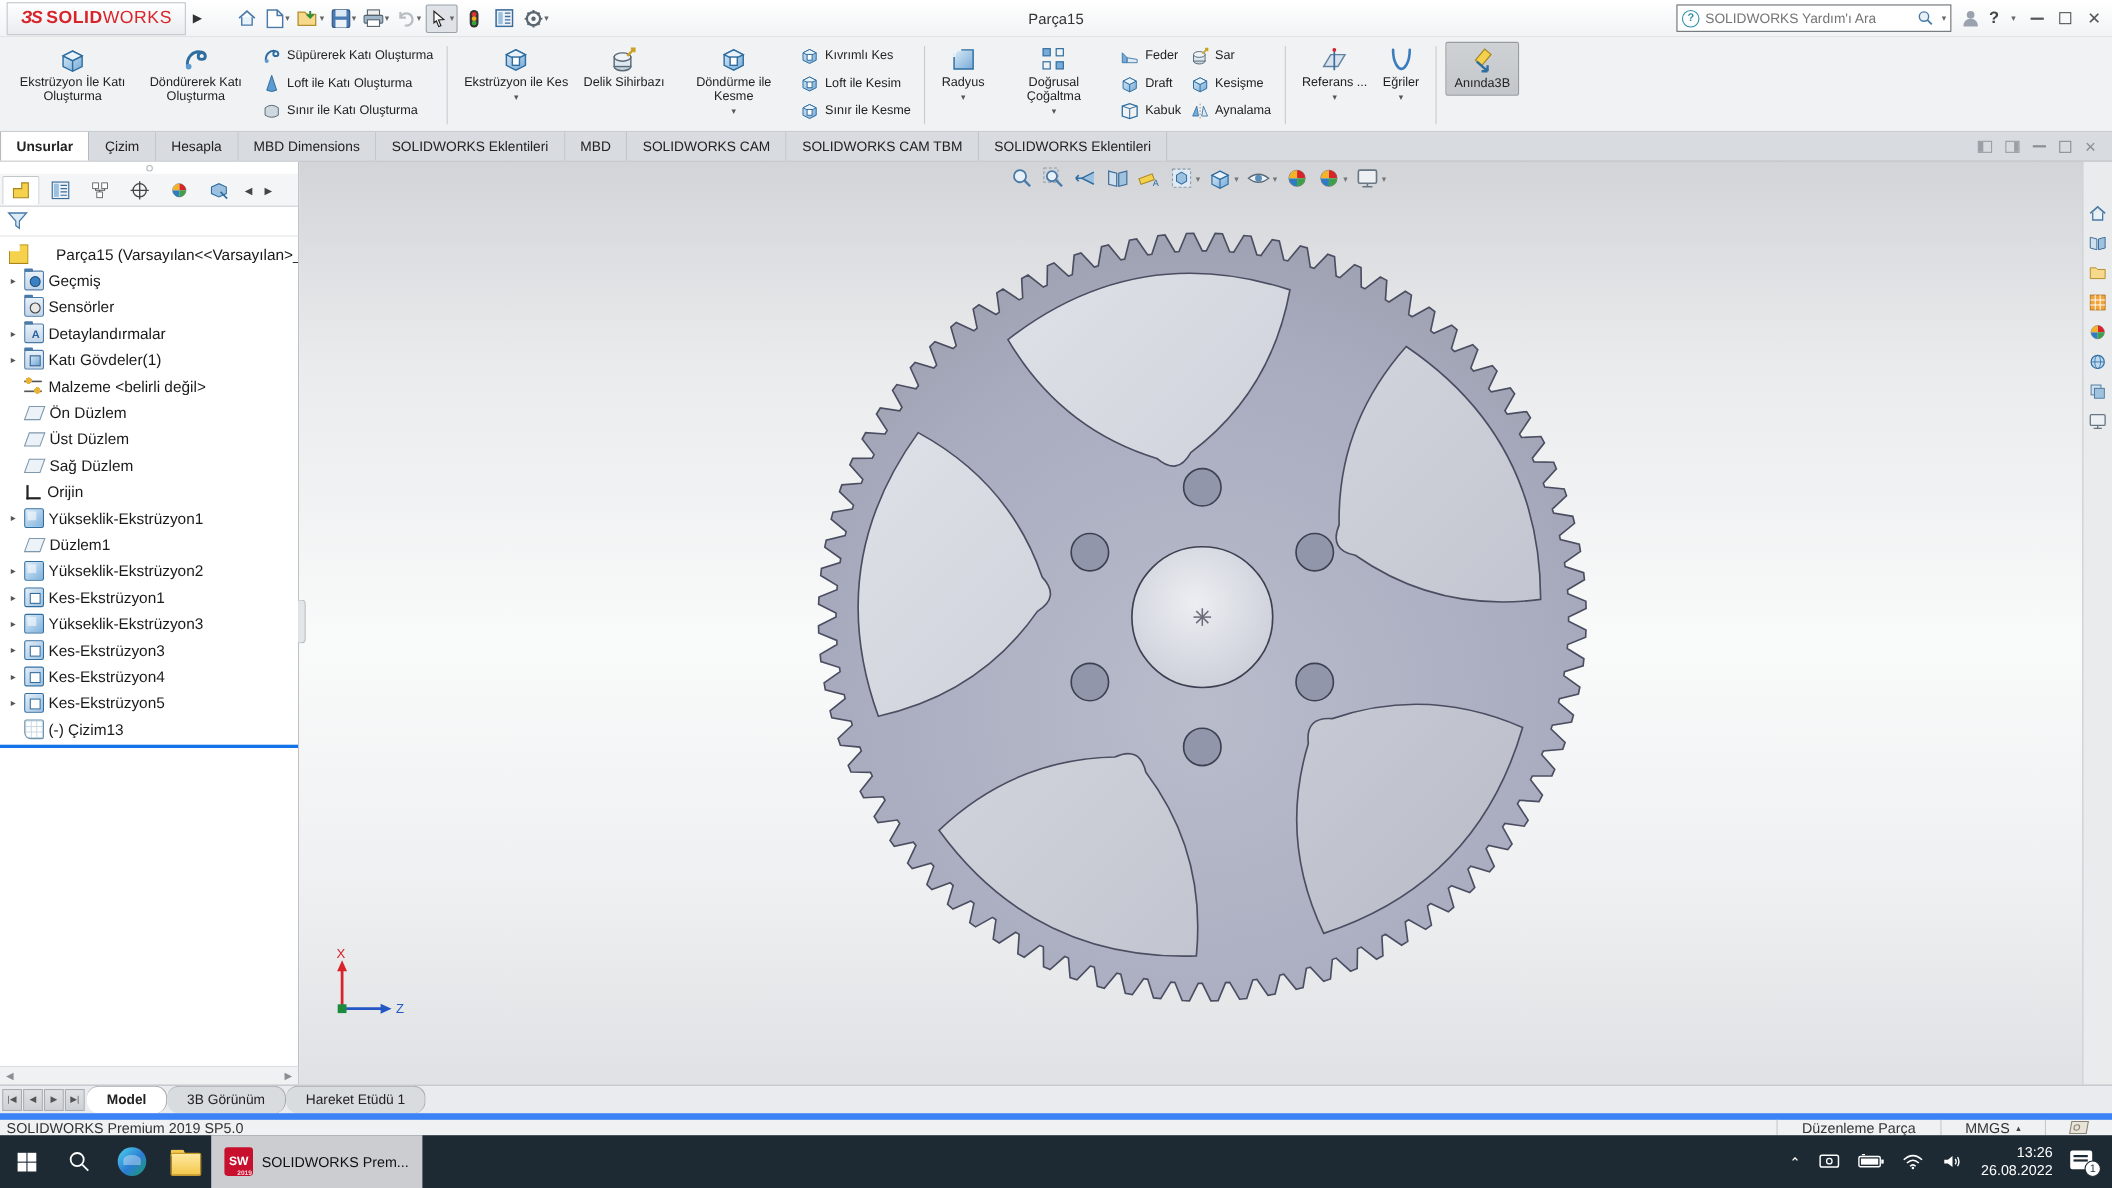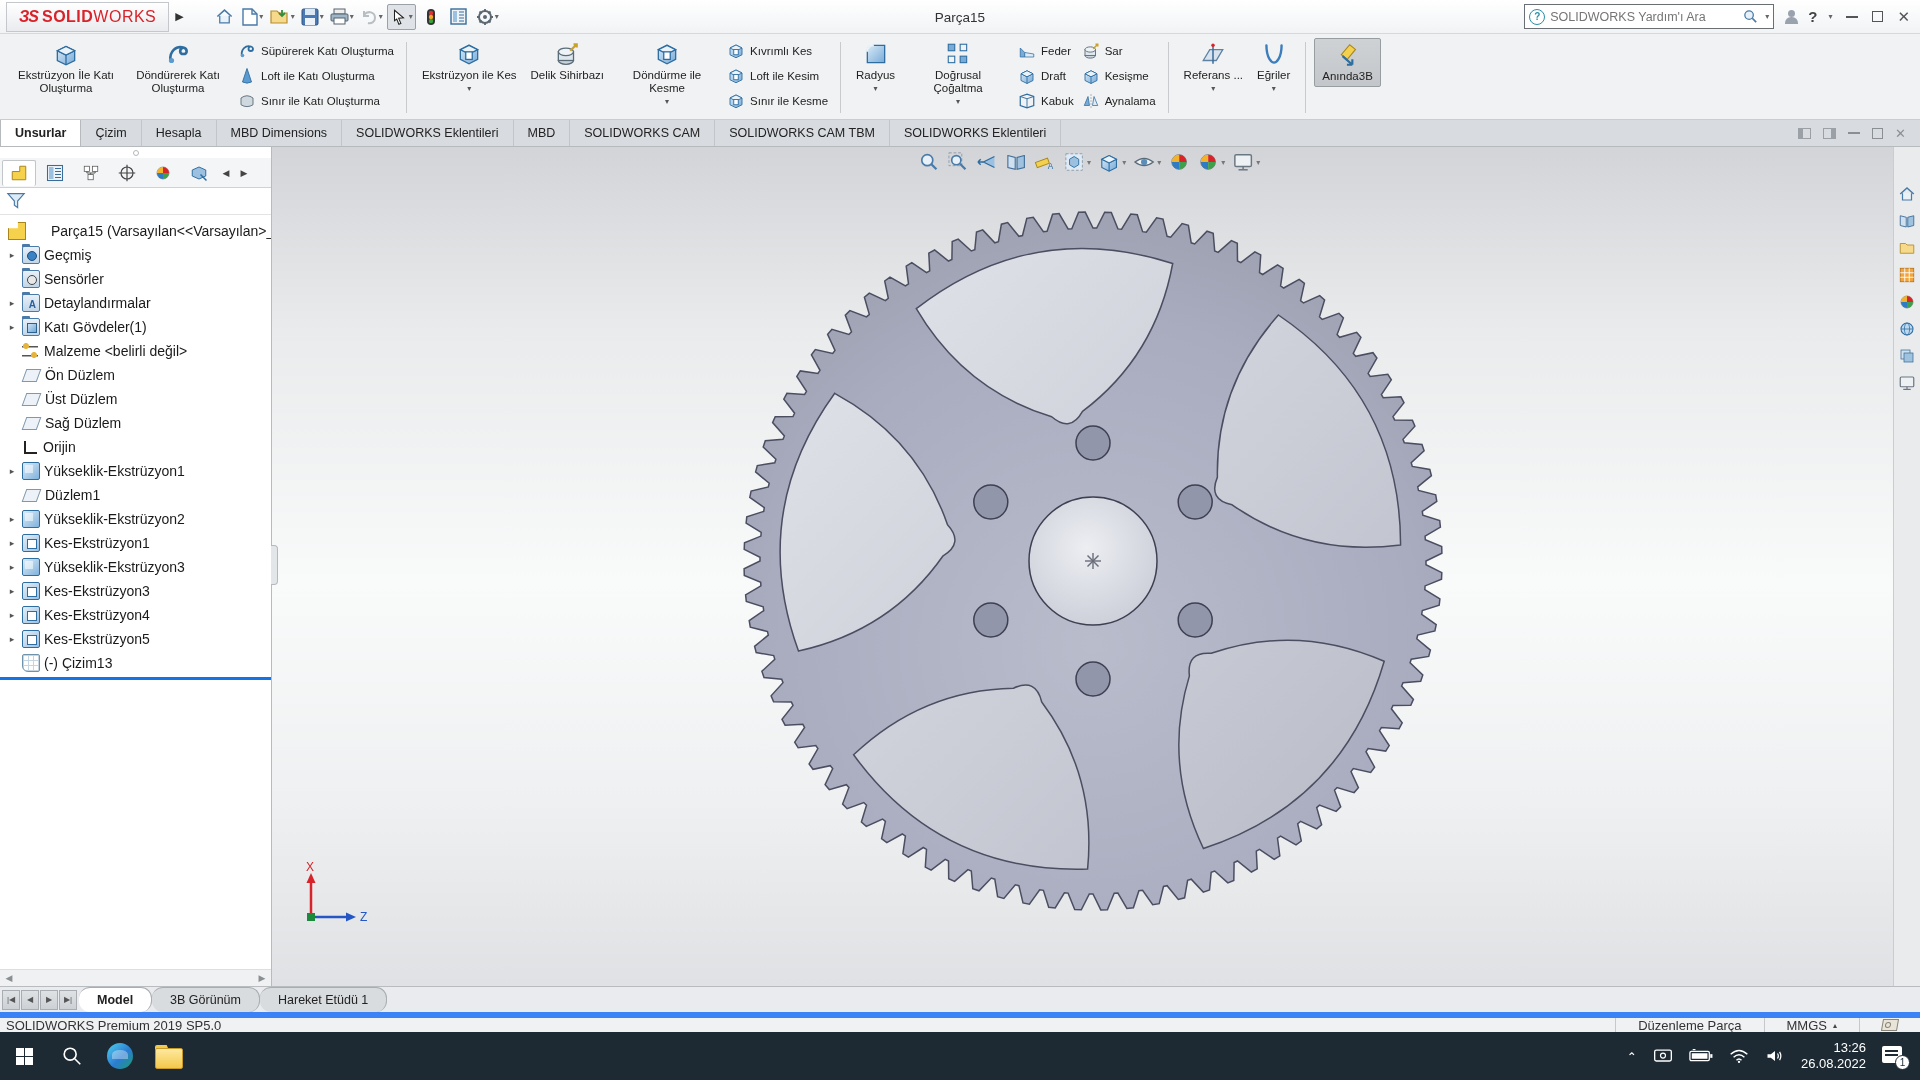--- a/index.html
+++ b/index.html
@@ -898,20 +898,27 @@
         <circle cx="10" cy="10" r="6.5" fill="none" stroke="#fff" stroke-width="1.8"></circle>
         <line x1="15" y1="15" x2="21" y2="21" stroke="#fff" stroke-width="1.8"></line>
       </svg>
   </div>
   <div class="tkbtn">
       <span class="edgeic"></span>
     </div>
   <div class="tkbtn">
       <span class="explic"></span>
     </div>
+  <div class="tkapp sw">
+    <span class="swcube">
+        <span>SW</span>
+        <i>2019</i>
+      </span>
+    <span class="tklabel">SOLIDWORKS Prem...</span>
+  </div>
   <div class="tray">
     <span class="chevup">⌃</span>
     <span class="trayic">
       <svg width="20" height="18" viewBox="0 0 24 20">
           <rect x="2" y="3" width="20" height="13" rx="2" fill="none" stroke="#fff" stroke-width="1.6"></rect>
           <circle cx="12" cy="9.5" r="3" fill="none" stroke="#fff" stroke-width="1.4"></circle>
         </svg>
     </span>
     <span class="trayic">
       <svg width="24" height="14" viewBox="0 0 26 14">

